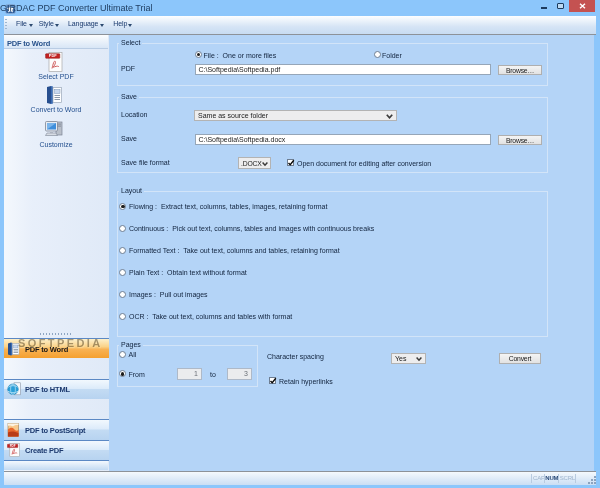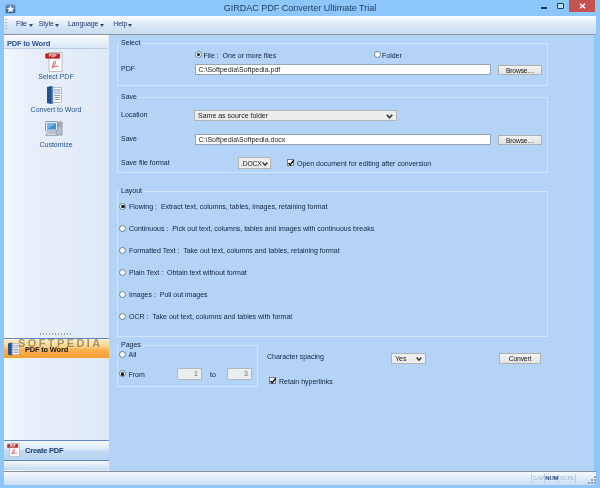--- a/index.html
+++ b/index.html
@@ -20,21 +20,21 @@
 .mna{position:absolute;top:23.5px;width:0;height:0;border-left:2.5px solid transparent;border-right:2.5px solid transparent;border-top:3px solid #2c4a70}
 </style></head>
 <body>
 
 <div class="abs" style="left:0;top:0;width:600px;height:16px;background:#8cc6fb"></div>
 <div class="abs" style="left:5px;top:3.5px;width:11px;height:10px;background:linear-gradient(#5f8fc7,#2d5a96);border-radius:2.5px;border:1px solid #7fa8d6">
 <svg width="9" height="8" style="position:absolute;left:0;top:0.5px">
       <path d="M4.5 0.3 L5.6 2.8 L8.4 3 L6.3 4.8 L7 7.5 L4.5 6 L2 7.5 L2.7 4.8 L0.6 3 L3.4 2.8 Z" fill="#fff"></path>
     </svg>
 </div>
-<div class="abs" style="left:0;top:2.5px;width:600px;height:13px;text-align:center;font-size:9px;color:#1d3b5e">GIRDAC PDF Converter Ultimate Trial</div>
+<div class="abs" style="left:0;top:2.5px;width:600px;height:13px;text-align:left;font-size:9px;color:#1d3b5e">GIRDAC PDF Converter Ultimate Trial</div>
 <div class="abs" style="left:541px;top:7px;width:6px;height:1.6px;background:#1d3b5e"></div>
 <div class="abs" style="left:557px;top:2.5px;width:7px;height:6.5px;border:1.2px solid #1d3b5e;background:#bcd9f2;border-radius:1px"></div>
 <div class="abs" style="left:568.5px;top:0;width:26.5px;height:11.5px;background:#c45251"></div>
 <svg class="abs" style="left:579px;top:3px" width="7" height="6">
     <path d="M1 0.8 L6 5.2 M6 0.8 L1 5.2" stroke="#fff" stroke-width="1.4"></path>
   </svg>
 
 <div class="abs" style="left:4px;top:16px;width:592px;height:17.5px;background:linear-gradient(#fdfeff,#d5e4f5 60%,#c8dcf2)"></div>
 <div class="abs" style="left:5px;top:19px;width:2px;height:11px;background-image:repeating-linear-gradient(#9fb6cf 0,#9fb6cf 1px,transparent 1px,transparent 3px)"></div>
 <div class="abs" style="left:16px;top:20px;font-size:7px;letter-spacing:-0.1px;color:#1a3a6e">File</div>
@@ -91,20 +91,39 @@
         <path d="M4 0.5 L5.5 1 L5.5 13 L4 13.5 Z" fill="#3c6cb4"></path>
         <rect x="5.5" y="1.5" width="6.5" height="11" fill="#fff" stroke="#9aa7b8" stroke-width="0.6"></rect>
         <rect x="6.5" y="3" width="4.3" height="3" fill="#c8d8ee" stroke="#7e97b9" stroke-width="0.4"></rect>
         <line x1="6.5" y1="7.5" x2="11" y2="7.5" stroke="#6f7f94" stroke-width="0.7"></line>
         <line x1="6.5" y1="9" x2="11" y2="9" stroke="#6f7f94" stroke-width="0.7"></line>
         <line x1="6.5" y1="10.5" x2="11" y2="10.5" stroke="#6f7f94" stroke-width="0.7"></line>
       </svg>
     <div class="navtxt" style="color:#1a1a1a">PDF to Word</div>
   </div>
   <div class="abs" style="left:14px;top:301.5px;width:91px;font-size:11px;font-weight:bold;color:#3f3015;opacity:0.45;letter-spacing:2.4px;overflow:hidden;white-space:nowrap;text-shadow:1px 1px 0 rgba(252,240,200,0.55)">SOFTPEDIA</div>
+  <div class="navbtn" style="top:343.7px;height:20.3px">
+    <svg class="abs" style="left:3px;top:2px" width="14" height="14" viewBox="0 0 14 14">
+        <rect x="7" y="0.8" width="6.5" height="12" fill="#f6f8fa" stroke="#8a97a8" stroke-width="0.6"></rect>
+        <circle cx="6" cy="7.2" r="5.3" fill="#2b9fd8"></circle>
+        <circle cx="6" cy="7.2" r="5.3" fill="none" stroke="#1a7ab1" stroke-width="0.5"></circle>
+        <path d="M1.5 5.2 C3.5 3.2, 8.5 3.2, 10.5 5.2 M1 9.2 C3.5 11.2, 8.5 11.2, 11 9.2" stroke="#b8e2f6" stroke-width="0.9" fill="none"></path>
+        <ellipse cx="6" cy="7.2" rx="2.4" ry="5.1" fill="none" stroke="#b8e2f6" stroke-width="0.7"></ellipse>
+      </svg>
+    <div class="navtxt">PDF to HTML</div>
+  </div>
+  <div class="navbtn" style="top:384.3px;height:20.4px">
+    <svg class="abs" style="left:3px;top:2.5px" width="13" height="14" viewBox="0 0 13 14">
+        <rect x="1" y="0.5" width="10.5" height="13" fill="#f7c98e" stroke="#9a7a50" stroke-width="0.6"></rect>
+        <path d="M1 3 C3 1.5, 5 4, 6.5 3 C8.5 1.5, 10 2.5, 11.5 1.8 L11.5 0.5 L1 0.5 Z" fill="#fdf3e2"></path>
+        <path d="M1 6.5 C3 4.5, 5.5 4, 7 6 C8.5 8, 10 8, 11.5 7 L11.5 13.5 L1 13.5 Z" fill="#e8672c"></path>
+        <path d="M1 9.5 C4 7.8, 8 8.5, 11.5 10 L11.5 13.5 L1 13.5 Z" fill="#b93b16"></path>
+      </svg>
+    <div class="navtxt">PDF to PostScript</div>
+  </div>
   <div class="navbtn" style="top:404.7px;height:20.3px">
     <svg class="abs" style="left:3px;top:2.5px" width="13" height="14" viewBox="0 0 13 14">
         <rect x="2.8" y="0.5" width="9.5" height="13" fill="#fdfdfd" stroke="#a8a8a8" stroke-width="0.6"></rect>
         <rect x="0.4" y="1.2" width="10.4" height="3.4" rx="0.5" fill="#c32222" stroke="#8d1717" stroke-width="0.4"></rect>
         <text x="5.6" y="3.9" font-size="2.9" font-weight="bold" fill="#fff" text-anchor="middle" font-family="Liberation Sans">PDF</text>
         <path d="M5 11.5 C5.9 7.5, 6.7 5.8, 7.4 6.4 C8.1 7, 6.9 9.7, 5.8 10.6 C7.3 10.3, 9.2 9.4, 10.2 10.2" fill="none" stroke="#cf5555" stroke-width="0.8"></path>
       </svg>
     <div class="navtxt">Create PDF</div>
   </div>
   <div class="abs" style="left:0;top:425px;width:105px;height:1px;background:#5b88c4"></div>

